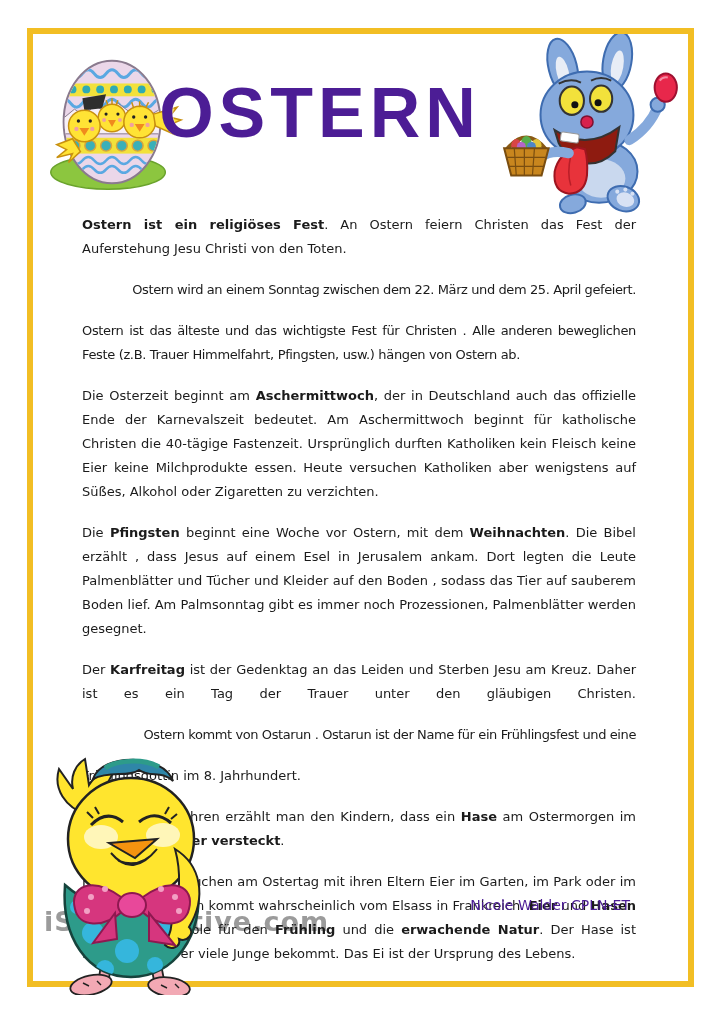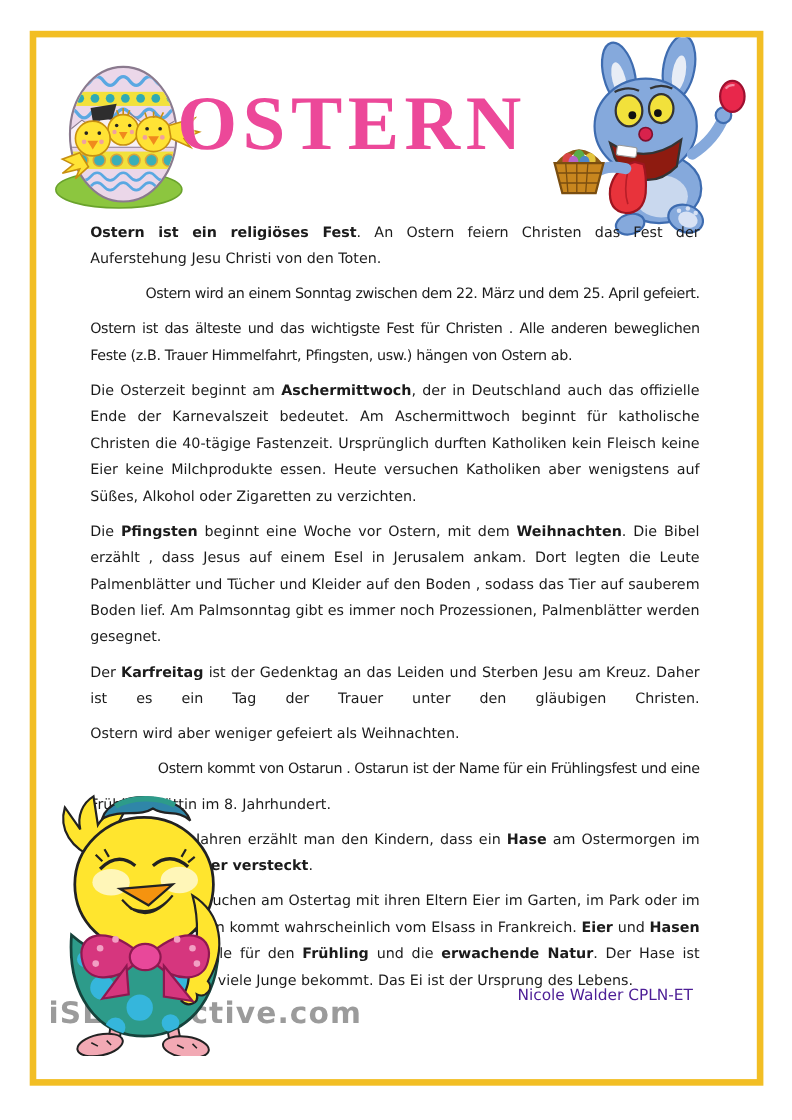--- a/index.html
+++ b/index.html
@@ -11,30 +11,30 @@
   .frame{
     position:absolute;left:27px;top:28px;right:26px;bottom:31px;
     border:6px solid #F2BE24;pointer-events:none;
   }
   
   .illu{position:absolute;}
   .egg-chicks{left:33px;top:46px;width:158px;height:150px;}
   .bunny{left:488px;top:34px;width:202px;height:187px;}
   .title{
     position:absolute;left:140px;top:78px;width:360px;text-align:center;
-    font-family:Liberation Serif, serif;font-weight:bold;font-size:70px;line-height:1;
-    color:#ec4899;letter-spacing:5px;
+    font-family:Liberation Sans, sans-serif;font-weight:bold;font-size:70px;line-height:1;
+    color:#4c1d95;letter-spacing:5px;
     text-shadow:1px 1px 0 rgba(255,255,255,.45);
   }
   
   .content{
     position:absolute;left:82px;top:196px;width:554px;z-index:2;
     font-size:13px;line-height:24px;text-align:justify;
   }
-  .content p{margin:4px 0 8px 0;}
+  .content p{margin:17px 0 8px 0;}
   .content b{font-weight:bold;}
   .nowrap{white-space:nowrap;letter-spacing:-0.4px;text-align:right;}
   .tight2{letter-spacing:-0.35px;}
   .justify-last{text-align-last:justify;}
   .section2{position:relative;}
   .indent{margin-left:148px;}
   .chick-wrap{position:absolute;left:-47px;top:14px;width:196px;height:258px;z-index:2;}
   .chick-wrap svg{width:100%;height:100%;}
   .signature{
     position:absolute;right:90px;top:897px;z-index:3;
@@ -170,21 +170,20 @@
   </g>
 </svg>
 
 <div class="content">
   <p><b>Ostern ist ein religiöses Fest</b><span>. An Ostern feiern Christen das Fest der Auferstehung Jesu Christi von den Toten.</span></p>
   <p class="nowrap"><span>Ostern wird an einem Sonntag zwischen dem 22. März und dem 25. April gefeiert.</span></p>
   <p class="tight2"><span>Ostern ist das älteste und das wichtigste Fest für Christen . Alle anderen beweglichen Feste (z.B. Trauer Himmelfahrt, Pfingsten, usw.) hängen von Ostern ab.</span></p>
   <p><span>Die Osterzeit beginnt am </span><b>Aschermittwoch</b><span>, der in Deutschland auch das offizielle Ende der Karnevalszeit bedeutet. Am Aschermittwoch beginnt für katholische Christen die 40-tägige Fastenzeit. Ursprünglich durften Katholiken kein Fleisch keine Eier keine Milchprodukte essen. Heute versuchen Katholiken aber wenigstens auf Süßes, Alkohol oder Zigaretten zu verzichten.</span></p>
   <p><span>Die </span><b>Pfingsten</b><span> beginnt eine Woche vor Ostern, mit dem </span><b>Weihnachten</b><span>. Die Bibel erzählt , dass Jesus auf einem Esel in Jerusalem ankam. Dort legten die Leute Palmenblätter und Tücher und Kleider auf den Boden , sodass das Tier auf sauberem Boden lief. Am Palmsonntag gibt es immer noch Prozessionen, Palmenblätter werden gesegnet.</span></p>
   <p class="justify-last"><span>Der </span><b>Karfreitag</b><span> ist der Gedenktag an das Leiden und Sterben Jesu am Kreuz. Daher ist es ein Tag der Trauer unter den gläubigen Christen.</span></p>
-  <p><span>Ostern wird aber weniger gefeiert als Weihnachten.</span></p>
 
   <div class="section2">
 
     <div class="chick-wrap">
       <svg viewBox="0 0 196 258">
 
         <g fill="#F2A9B4" stroke="#222" stroke-width="1.8">
           <path d="M68,215 L78,215 L73,248 L63,247 Z"></path>
           <path d="M114,217 L124,217 L130,248 L120,249 Z"></path>
           <ellipse cx="56" cy="248" rx="21" ry="9.5" transform="rotate(-12 56 248)"></ellipse>

